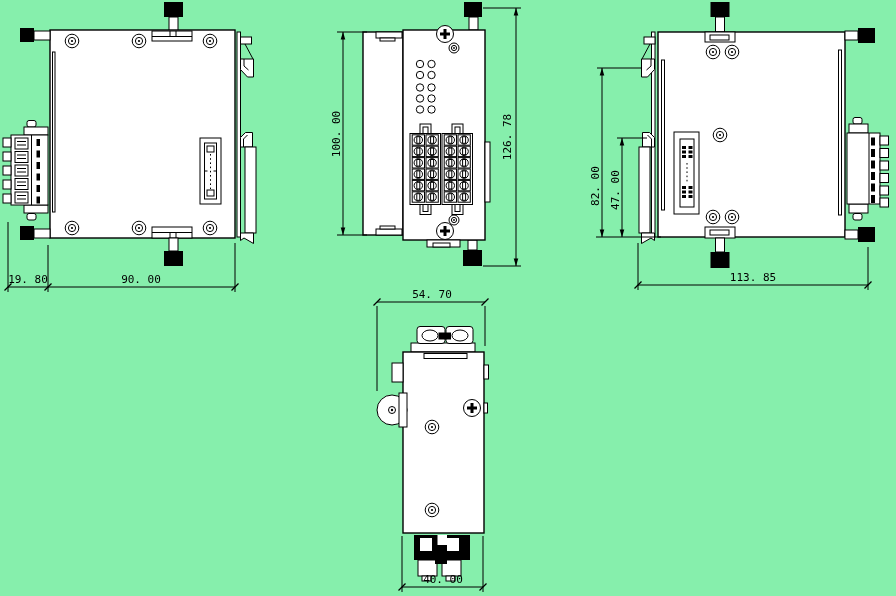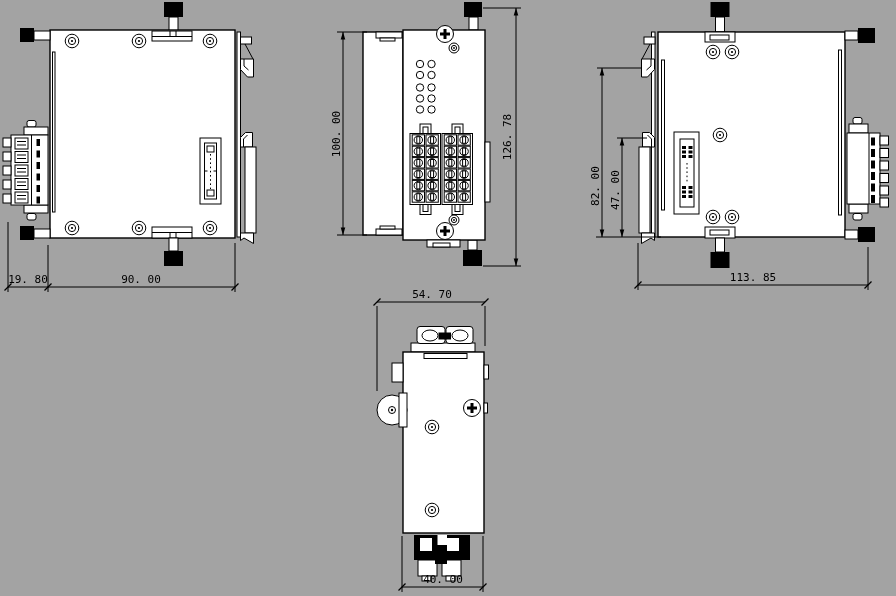--- a/index.html
+++ b/index.html
@@ -1,16 +1,16 @@
 <!DOCTYPE html>
 <html><head>
 <meta charset="utf-8">
 <style>
   html,body{margin:0;padding:0;background:#ffffff;}
-  .stage{position:relative;width:896px;height:596px;background:#a3a3a3;overflow:hidden;}
+  .stage{position:relative;width:896px;height:596px;background:#86efac;overflow:hidden;}
   svg{display:block;}
   svg *{stroke:#000;stroke-width:1;fill:none;}
   .wh{fill:#fff;}
   .blk{fill:#000;stroke:none;}
   .whf{fill:#fff;stroke:none;}
   .b2{stroke-width:1.4;}
   .tick{stroke-width:1.2;}
   .dot{stroke-dasharray:1.6 2.6;}
   .dim{font-family:"DejaVu Sans Mono","Liberation Mono",monospace;font-size:11px;fill:#000;stroke:none;}
 </style>

